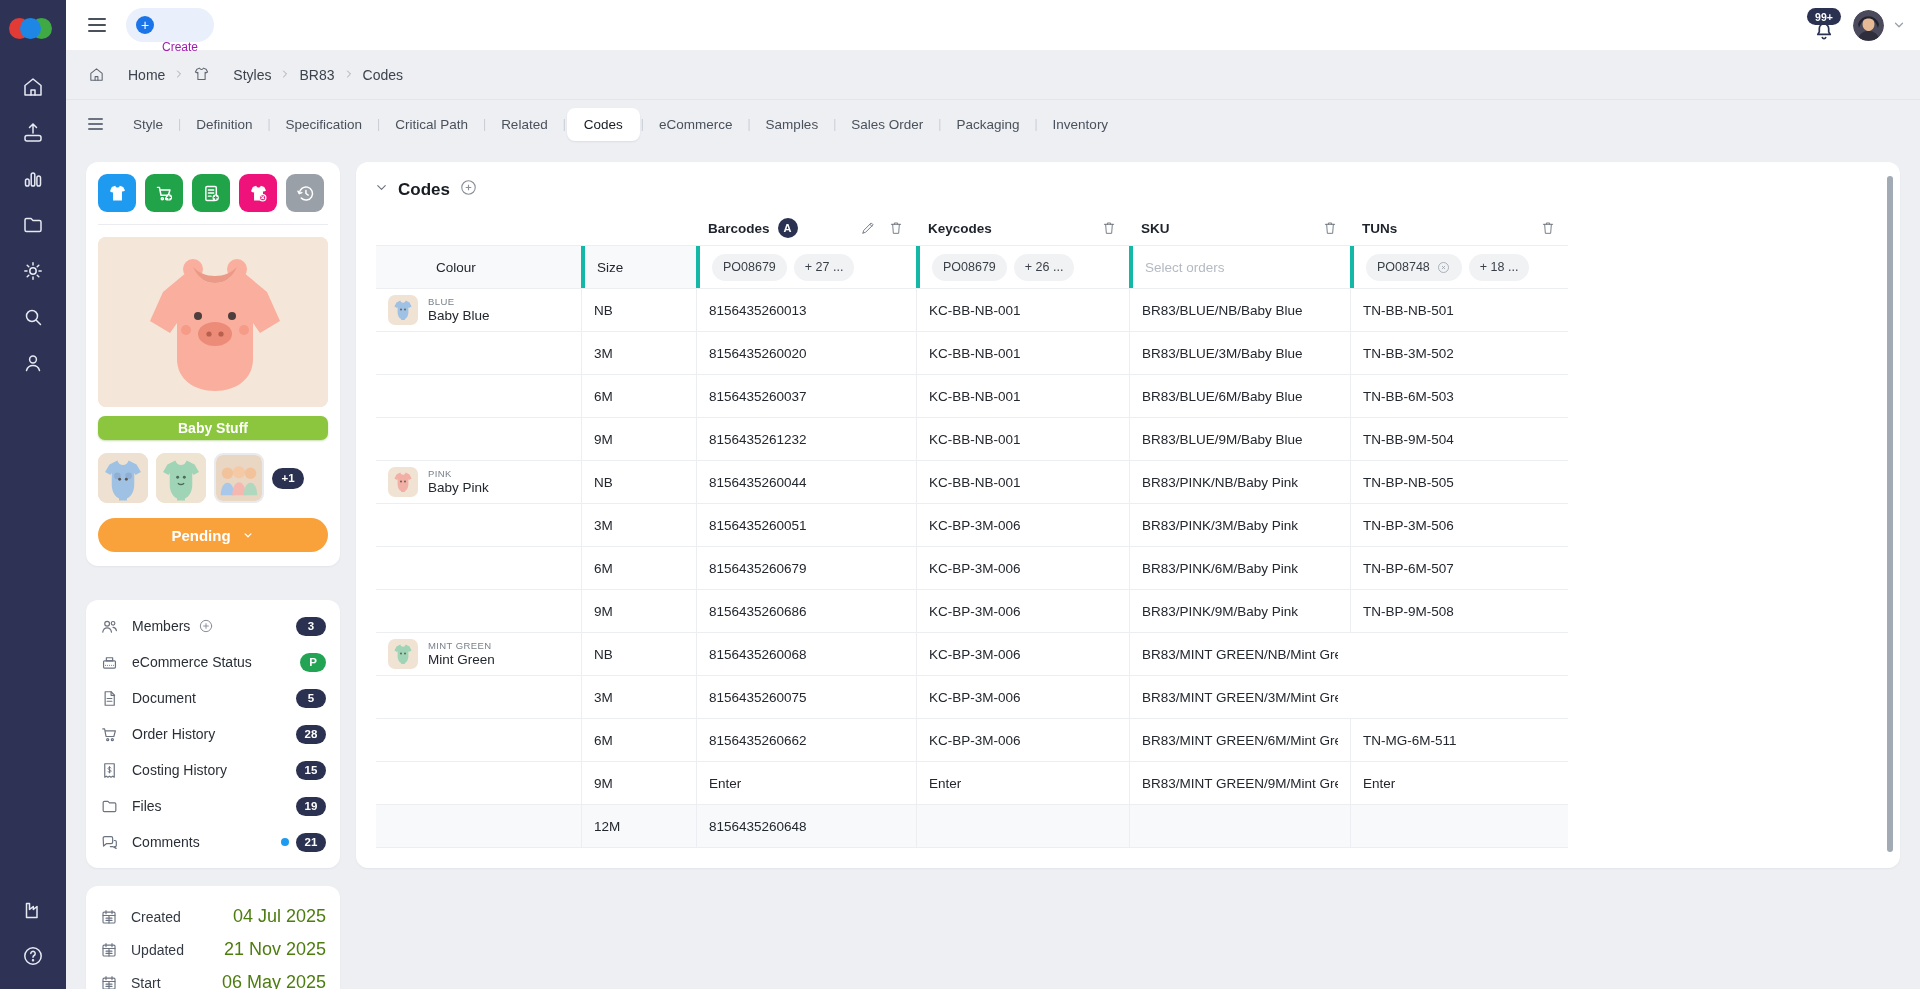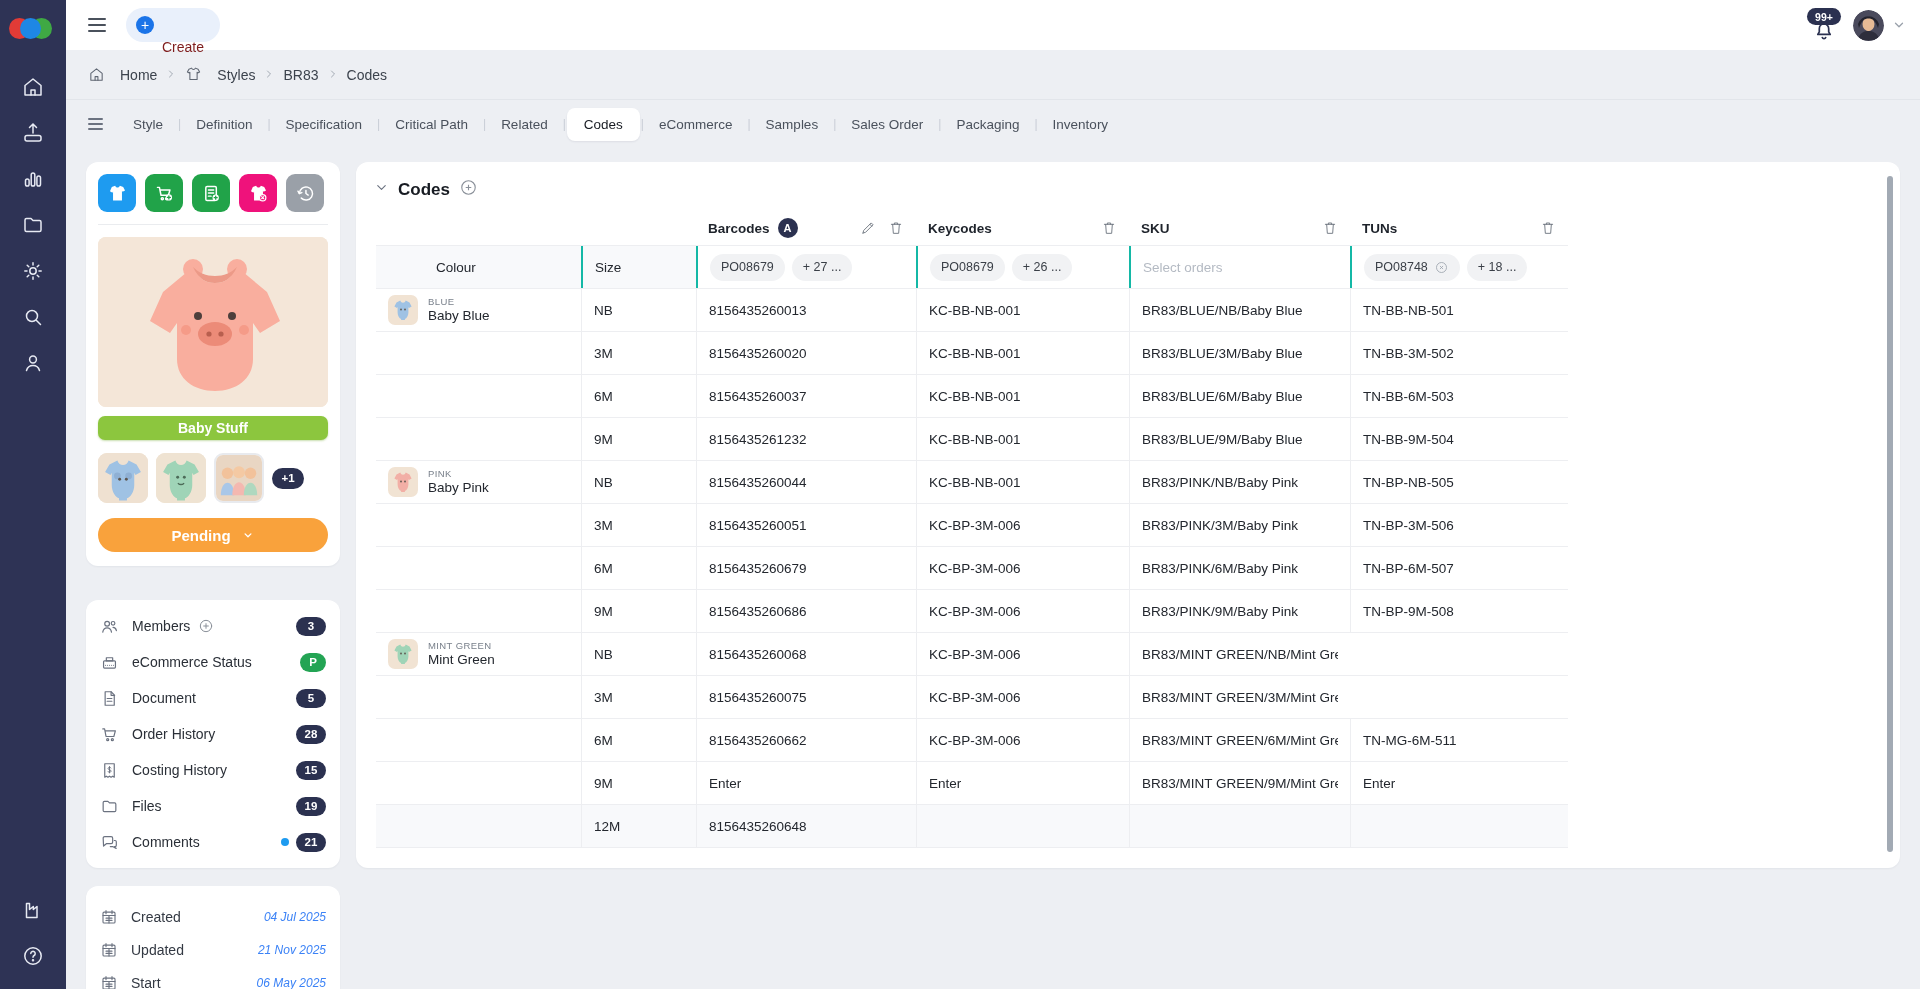--- a/index.html
+++ b/index.html
@@ -21,33 +21,33 @@
 
   
   .maincol { flex:1; display:flex; flex-direction:column; min-width:0; }
 
   
   .topbar { height:50px; background:#FFFFFF; display:flex; align-items:center; position:relative; flex-shrink:0; }
   .hamburger { margin-left:22px; width:18px; display:flex; flex-direction:column; gap:4px; cursor:pointer; }
   .hamburger i { height:2px; background:#4A515C; border-radius:2px; display:block; }
   .create-btn { margin-left:20px; height:34px; background:#E9F0FB; border-radius:17px; display:flex; align-items:center; gap:8px; padding:0 16px 0 10px; cursor:pointer; }
   .create-plus { width:18px; height:18px; border-radius:50%; background:#1B74E8; color:#fff; display:flex; align-items:center; justify-content:center; font-size:14px; line-height:1; }
-  .create-label { font-size:14px; color:#7f1d1d;margin-top:44px; }
+  .create-label { font-size:12px; color:#a21caf;margin-top:44px; }
   .search-wrap { position:absolute; left:717px; top:8px; width:533px; height:34px; background:#E8F1FC; border:1px solid #DCE7F5; border-radius:17px; display:flex; align-items:center; padding:0 12px 0 14px; }
   .search-wrap svg { flex-shrink:0; }
   .search-text { flex:1; margin-left:8px; font-size:14px; color:#5F6672; }
   .topbar-right { position:absolute; right:14px; top:0; height:50px; display:flex; align-items:center; gap:8px; }
   .bell-wrap { position:relative; width:42px; height:42px; }
   .bell-wrap svg { position:absolute; left:9px; top:16px; }
   .notif-badge { position:absolute; left:4px; top:4px; min-width:34px; height:17px; background:#2B3150; color:#fff; font-size:10.5px; font-weight:bold; border-radius:9px; display:flex; align-items:center; justify-content:center; z-index:2; }
   .avatar { width:31px; height:31px; border-radius:50%; overflow:hidden; cursor:pointer; }
 
   
   .crumbbar { height:50px; background:#EDEFF3; border-bottom:1px solid #E2E5EA; display:flex; align-items:center; padding-left:22px; gap:8px; flex-shrink:0; }
-  .crumb { display:flex; align-items:flex-end; gap:15px; cursor:pointer; }
+  .crumb { display:flex; align-items:flex-end; gap:23px; cursor:pointer; }
   .crumb span { font-size:14px; color:#3C434D; }
   .crumb svg { stroke:#5F6672; fill:none; stroke-width:1.5; stroke-linecap:round; stroke-linejoin:round; }
   .crumb-sep svg { stroke:#9AA1AB; fill:none; stroke-width:1.8; stroke-linecap:round; stroke-linejoin:round; }
 
   
   .tabbar { height:48px; background:#EDEFF3; display:flex; align-items:center; padding-left:22px; flex-shrink:0; }
   .tab-list-icon { margin-right:16px; display:flex; flex-direction:column; gap:3.5px; width:15px; cursor:pointer; }
   .tab-list-icon i { height:1.8px; background:#6B7280; border-radius:2px; }
   .tabs { display:flex; align-items:center; }
   .tab { padding:9px 14px; font-size:13.5px; color:#4A515C; cursor:pointer; white-space:nowrap; }
@@ -82,42 +82,42 @@
   .link-add svg { stroke:#8A9099; }
   .link-right { margin-left:auto; display:flex; align-items:center; gap:7px; }
   .dot-blue { width:8px; height:8px; border-radius:50%; background:#1E9BF0; }
   .count-pill { min-width:30px; height:19px; padding:0 8px; background:#2B3150; color:#fff; font-size:11.5px; font-weight:bold; border-radius:10px; display:flex; align-items:center; justify-content:center; }
   .count-pill.green { background:#23A454; min-width:26px; }
 
   .p-card3 { padding:14px 14px 14px 14px; height:150px; }
   .date-row { height:33px; display:flex; align-items:center; }
   .date-row svg { stroke:#6B7280; fill:none; stroke-width:1.5; stroke-linecap:round; stroke-linejoin:round; }
   .date-label { margin-left:13px; font-size:14px; color:#333943; }
-  .date-value { margin-left:auto; font-size:12px; color:#3b82f6;font-style:italic; }
+  .date-value { margin-left:auto; font-size:18px; color:#4d7c0f; }
 
   
   .main-card { flex:1; position:relative; height:706px; min-width:0; }
   .codes-head { display:flex; align-items:center; padding:16px 20px 10px 18px; gap:9px; }
   .codes-head .chev svg { stroke:#6B7280; fill:none; stroke-width:1.8; stroke-linecap:round; stroke-linejoin:round; cursor:pointer; }
   .codes-title { font-size:17px; font-weight:bold; color:#171B22; }
   .codes-add svg { stroke:#8A9099; fill:none; stroke-width:1.4; cursor:pointer; }
 
   .table { margin-left:20px; width:1192px; font-size:13.5px; }
   .tr { display:grid; grid-template-columns:205px 115px 220px 213px 221px 218px; align-items:stretch; }
   .thead { height:34px;text-align:center; }
   .th { display:flex; align-items:center; padding:0 12px; gap:8px; }
   .th-label { font-weight:bold; color:#1E232B; font-size:13.5px; }
   .badge-a { width:20px; height:20px; border-radius:50%; background:#2B3150; color:#fff; font-size:11px; font-weight:bold; display:flex; align-items:center; justify-content:center; }
   .th-icons { margin-left:auto; display:flex; align-items:center; gap:12px; }
   .th-icons svg, .th .solo-trash svg { stroke:#6F7680; fill:none; stroke-width:1.4; stroke-linecap:round; stroke-linejoin:round; cursor:pointer; }
   .th .solo-trash { margin-left:auto; display:flex; }
 
   .frow { height:44px; border-top:1px solid #EDEEF1; border-bottom:1px solid #EDEEF1; }
   .fcell { display:flex; align-items:center; padding:0 12px; gap:7px; }
-  .fcell + .fcell { border-left:2px solid #14b8a6; }
+  .fcell + .fcell { border-left:4px solid #14b8a6; }
   .fcell.shade { background:#F8F9FB; }
   .f-label { color:#23272E; font-size:13.5px; }
   .fcell.shade.colour .f-label { margin-left:48px; }
   .chip { height:27px; background:#F1F2F4; border-radius:14px; padding:0 11px; display:inline-flex; align-items:center; gap:6px; font-size:12.5px; color:#3A3F47; cursor:pointer; white-space:nowrap; }
   .chip svg { stroke:#9AA1AB; fill:none; stroke-width:1.3; }
   .placeholder { color:#B4BAC3; }
 
   .row { height:43px; border-bottom:1px solid #EDEEF1; }
   .row .td { display:flex; align-items:center; padding:0 12px; overflow:hidden; }
   .row .td + .td { border-left:1px solid #EDEEF1; }

